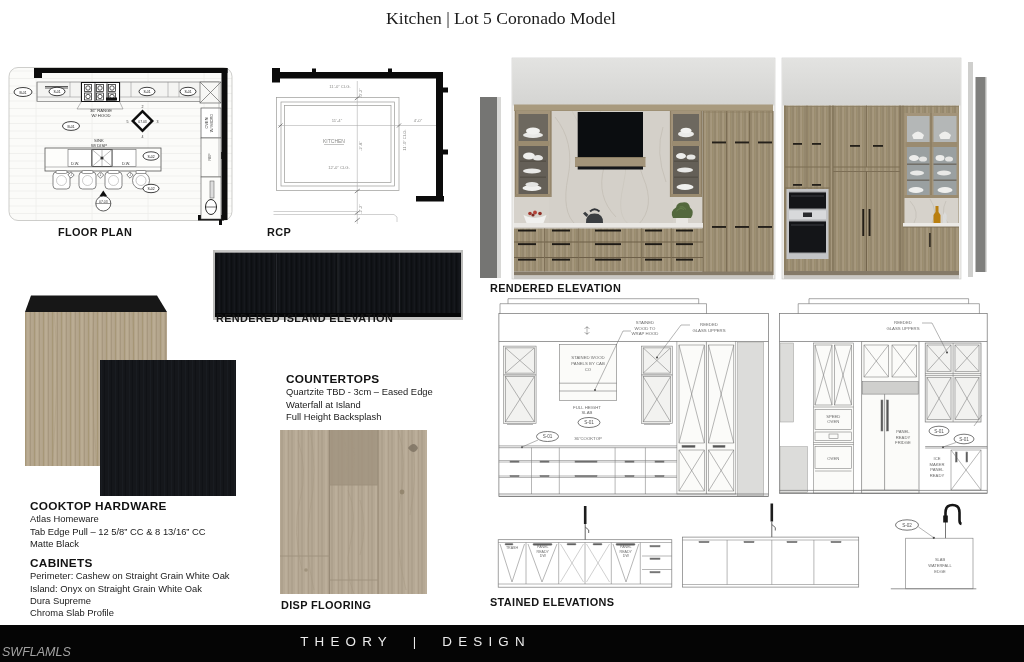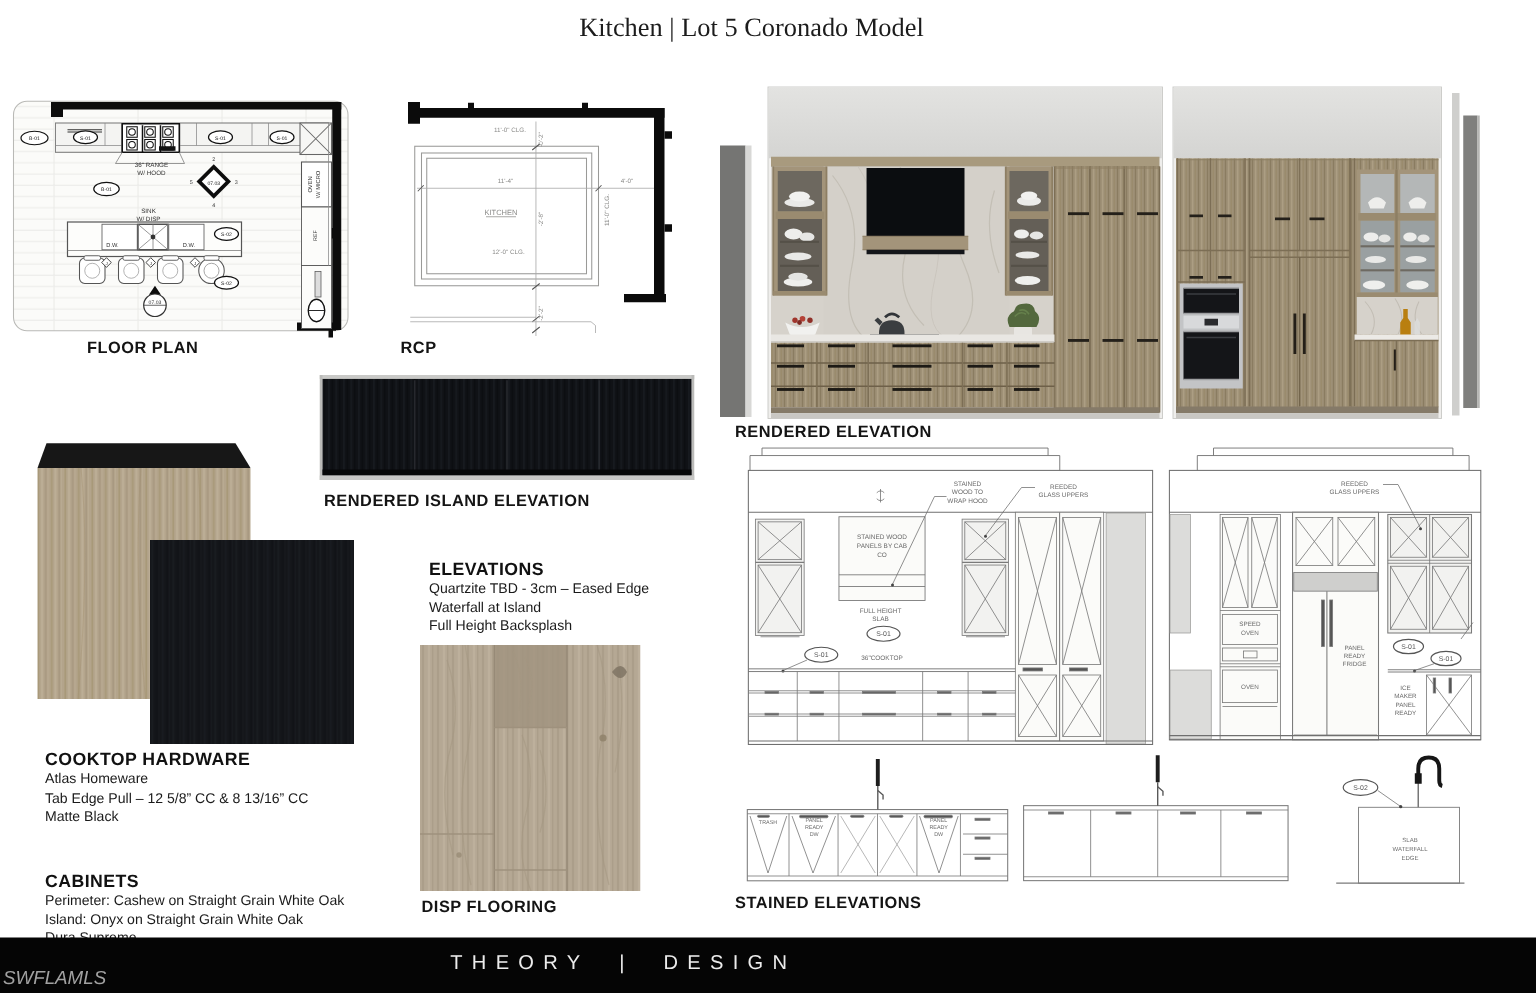--- a/index.html
+++ b/index.html
@@ -493,21 +493,21 @@
   <rect x="0" y="0" width="2" height="70" fill="#bbbbb9"></rect>
   <rect x="248" y="0" width="2" height="70" fill="#bbbbb9"></rect>
 
   <rect x="2" y="2.6" width="246" height="64.4" fill="url(#onyxg)"></rect>
   <path d="M63.5 3.5 V66 M125 3.5 V66 M186.5 3.5 V66" stroke="#26282d" stroke-width="1.1"></path>
 
   <rect x="2" y="63" width="246" height="4" fill="#060708"></rect>
   <rect x="0" y="67" width="250" height="3" fill="#c6c6c4"></rect>
 </svg>
 
-<div class="lbl" style="left:216px;top:328px;">RENDERED ISLAND ELEVATION</div>
+<div class="lbl" style="left:216px;top:312px;">RENDERED ISLAND ELEVATION</div>
 
 <div class="lbl" style="left:281px;top:599px;">DISP FLOORING</div>
 
 <svg class="abs" style="left:485px;top:295px;" width="539" height="300" viewBox="0 0 539 300" font-family="Liberation Sans">
 
   <g fill="none" stroke="#6f6f6f" stroke-width="0.6">
     <path d="M23 3.7 H213.7 M23 3.7 V8.7 M213.7 3.7 V8.7 M15 8.7 H221.5 M15 8.7 V18.6 M221.5 8.7 V18.6"></path>
   </g>
 
   <g fill="none" stroke="#6f6f6f" stroke-width="0.7">
@@ -861,34 +861,34 @@
     <path d="M118 0 q10 30 2 70 q-6 45 6 90 M132 10 q6 35 -2 75"></path>
     <path d="M70 8 q8 15 2 35 M62 4 q8 18 4 40"></path>
   </g>
 
   <path d="M128 18 q6 -8 10 0 q-4 8 -10 0 Z" fill="#7c7060" opacity="0.8"></path>
   <circle cx="122" cy="62" r="2.4" fill="#8d7f68" opacity="0.8"></circle>
   <circle cx="26" cy="140" r="1.8" fill="#948771" opacity="0.7"></circle>
 </svg>
 
 <div class="body-txt" style="left:286px;top:373px;">
-<span class="head-txt">ELEVATIONS</span><br>
+<span class="head-txt">COUNTERTOPS</span><br>
 Quartzite TBD - 3cm – Eased Edge<br>
 Waterfall at Island<br>
 Full Height Backsplash
 </div>
 
 <div class="body-txt" style="left:30px;top:500px;">
 <span class="head-txt">COOKTOP HARDWARE</span><br>
 Atlas Homeware<br>
 Tab Edge Pull – 12 5/8” CC &amp; 8 13/16” CC<br>
 Matte Black
 </div>
 
-<div class="body-txt" style="left:30px;top:581px;">
+<div class="body-txt" style="left:30px;top:557px;">
 <span class="head-txt">CABINETS</span><br>
 Perimeter: Cashew on Straight Grain White Oak<br>
 Island: Onyx on Straight Grain White Oak<br>
 Dura Supreme<br>
 Chroma Slab Profile
 </div>
 
 <div class="abs" style="left:0;top:625px;width:1024px;height:37px;background:#050505;"></div>
 
 <div class="abs" style="left:0;top:634px;width:831px;text-align:center;color:#ececec;font-size:13.4px;letter-spacing:6.2px;font-family:'Liberation Sans',sans-serif;">THEORY&nbsp;&nbsp;|&nbsp;&nbsp;DESIGN</div>

